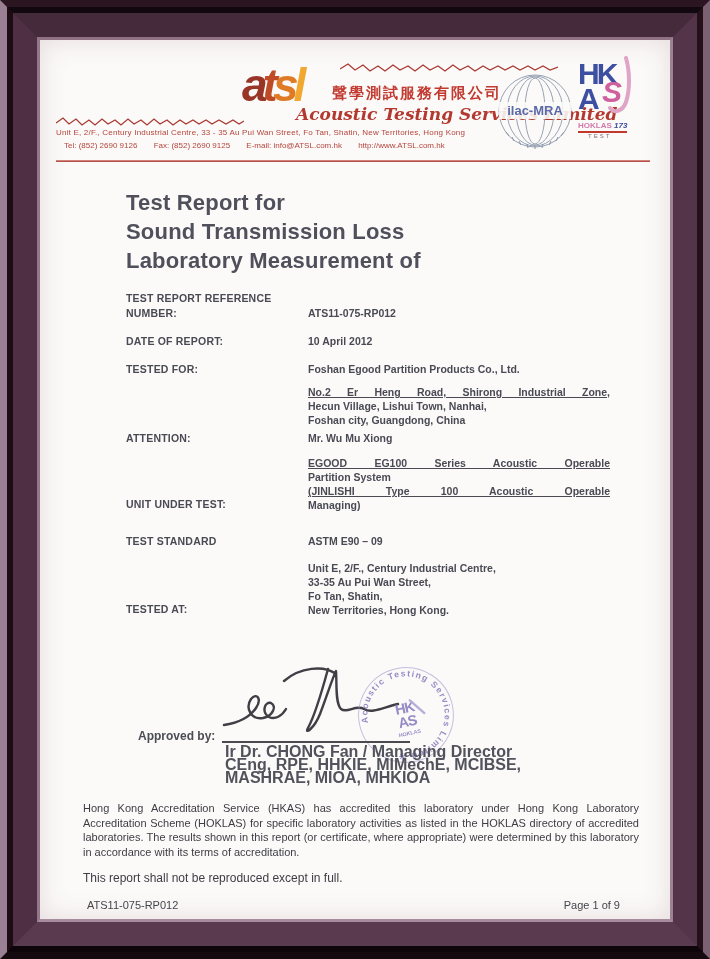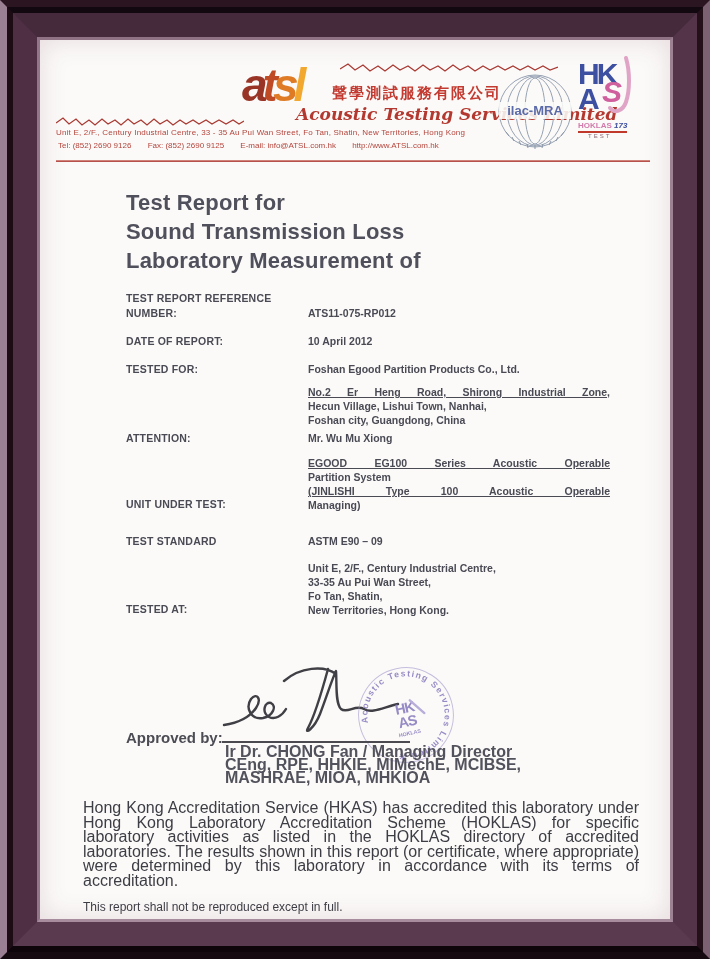--- a/index.html
+++ b/index.html
@@ -26,21 +26,21 @@
     font-size:46px;line-height:1;letter-spacing:-5px;}
   .wordmark span:nth-child(1){color:#993527;}
   .wordmark span:nth-child(2){color:#bf4a26;}
   .wordmark span:nth-child(3){color:#df7b24;}
   .wordmark span:nth-child(4){color:#f2a72e;}
   .cn-name{position:absolute;left:278px;top:36px;font-size:15px;font-weight:bold;
     color:#c23a30;letter-spacing:2px;font-family:"DejaVu Sans",sans-serif;}
   .en-name{position:absolute;left:242px;top:56px;font-size:17px;font-style:italic;
     font-weight:bold;color:#b3382f;font-family:"DejaVu Serif",serif;}
   .addr1{position:absolute;left:2px;top:80px;font-size:8px;color:#b5443c;letter-spacing:.2px;}
-  .addr2{position:absolute;left:4px;top:93px;font-size:8px;color:#b5443c;}
+  .addr2{position:absolute;left:10px;top:93px;font-size:8px;color:#b5443c;}
   .addr2 span{margin-right:14px;}
   .ilac{position:absolute;left:442px;top:24px;width:78px;height:78px;}
   .hkas{position:absolute;left:524px;top:14px;width:70px;text-align:left;}
   .hkas-letters{position:relative;width:64px;height:52px;color:#3d4fa1;font-weight:900;
     line-height:.82;font-size:30px;letter-spacing:-3px;}
   .hkas-letters .hk,.hkas-letters .ha{display:block;}
   .hkas-letters .hs{position:absolute;left:24px;top:18px;color:#cf5f9d;font-size:30px;
     font-style:italic;font-weight:bold;letter-spacing:0;}
   .hkas-swash{position:absolute;left:26px;top:-6px;}
   .hoklas{margin-top:4px;font-size:8px;font-weight:bold;color:#d37aab;
@@ -58,27 +58,27 @@
   .fvalue{width:302px;flex:0 0 302px;font-weight:bold;line-height:15px;}
   .fvalue .vline{display:block;line-height:14px;}
   .just{text-align:justify;text-align-last:justify;text-decoration:underline;}
   .mb13{margin-bottom:13px;} .mb10{margin-bottom:10px;} .mb8{margin-bottom:8px;}
   .mb4{margin-bottom:4px;} .mt22{margin-top:22px;margin-bottom:12px;}
 
   
   .sig-block{position:relative;margin:40px 0 0 72px;height:132px;}
   .sig-svg{position:absolute;left:86px;top:6px;}
   .stamp{position:absolute;left:222px;top:0px;transform:rotate(-12deg);opacity:.9;}
-  .approved{position:absolute;left:0;top:72px;font-size:15px;font-weight:600;color:#4c4c55;}
+  .approved{position:absolute;left:12px;top:72px;font-size:12px;font-weight:600;color:#4c4c55;}
   .sig-line{position:absolute;left:96px;top:84px;width:188px;border-top:2px solid #4a4a50;}
   .sig-names{position:absolute;left:99px;top:88px;font-size:16px;font-weight:700;
     color:#52525c;line-height:13px;}
 
   
-  .accreditation{margin:12px 14px 12px 29px;width:556px;font-size:16px;color:#3d3d45;
+  .accreditation{margin:12px 14px 12px 29px;width:556px;font-size:11px;color:#3d3d45;
     line-height:14.5px;text-align:justify;}
   .repro-note{margin:12px 0 0 29px;font-size:12px;color:#3d3d45;}
   .page-footer{display:flex;justify-content:space-between;margin:14px 36px 0 33px;
     font-size:11px;color:#45454d;}
 </style>
 </head>
 <body>
 
 <div class="frame-outer">
  <div class="frame-groove">

